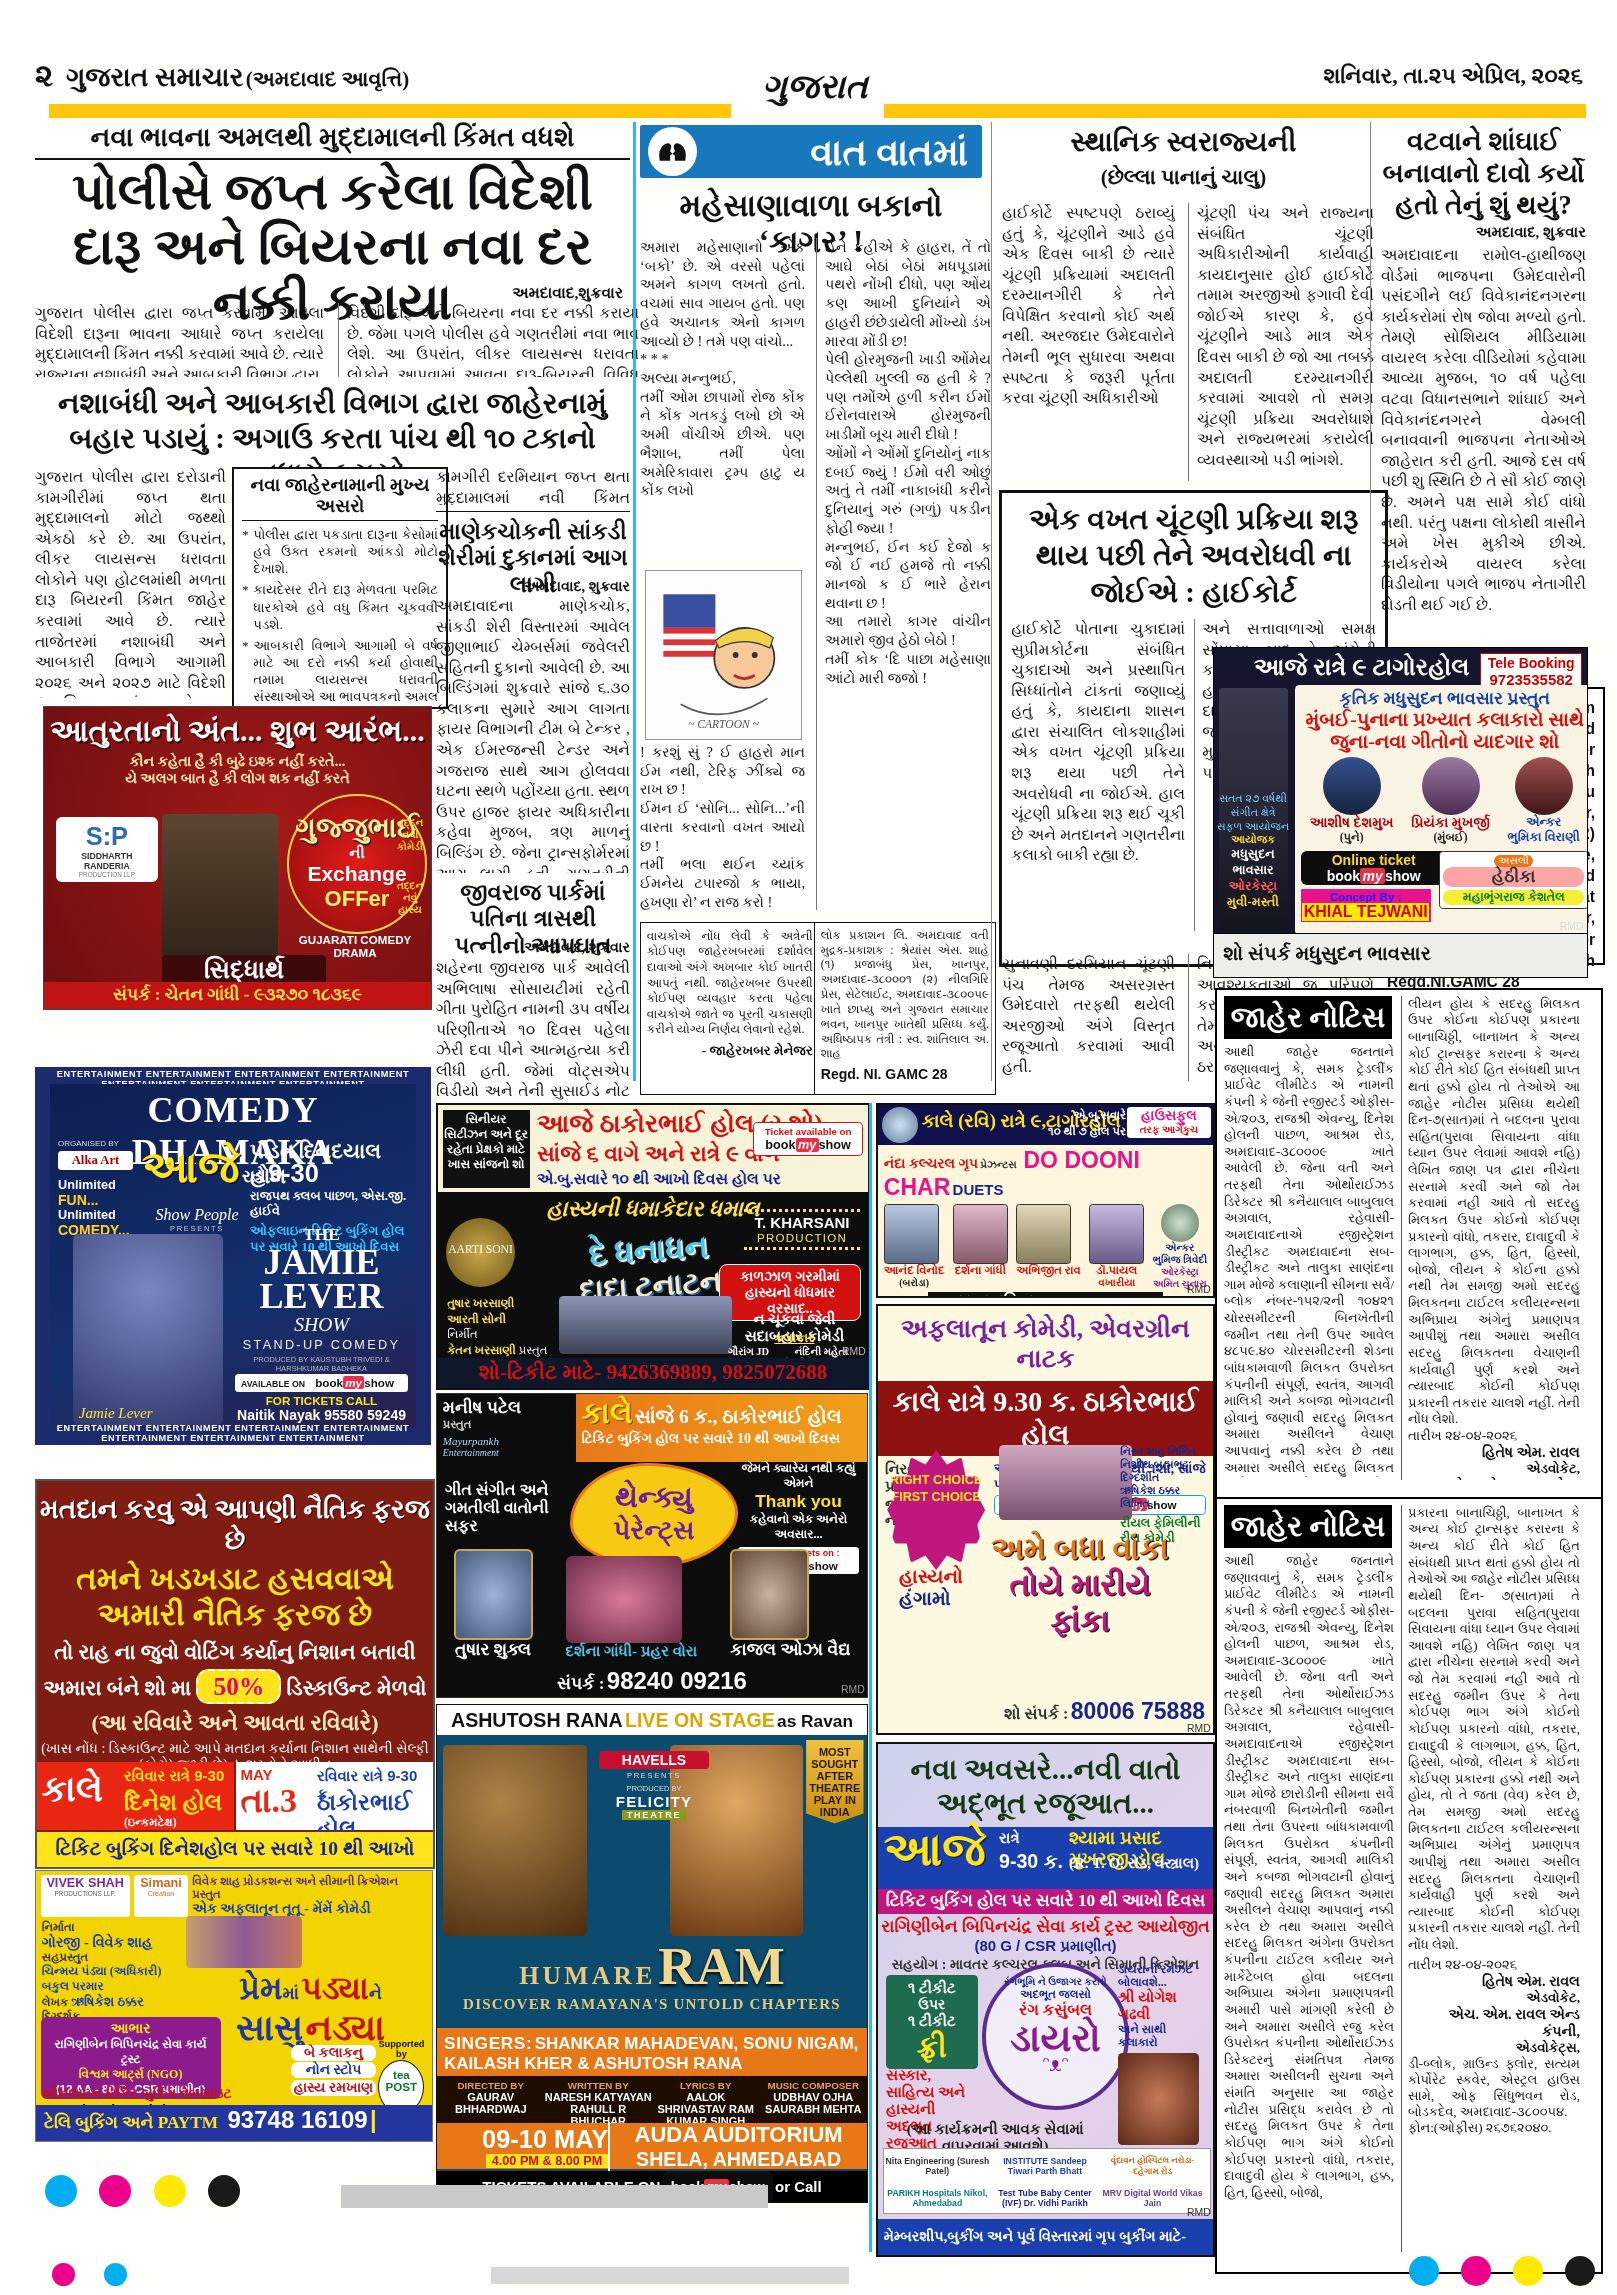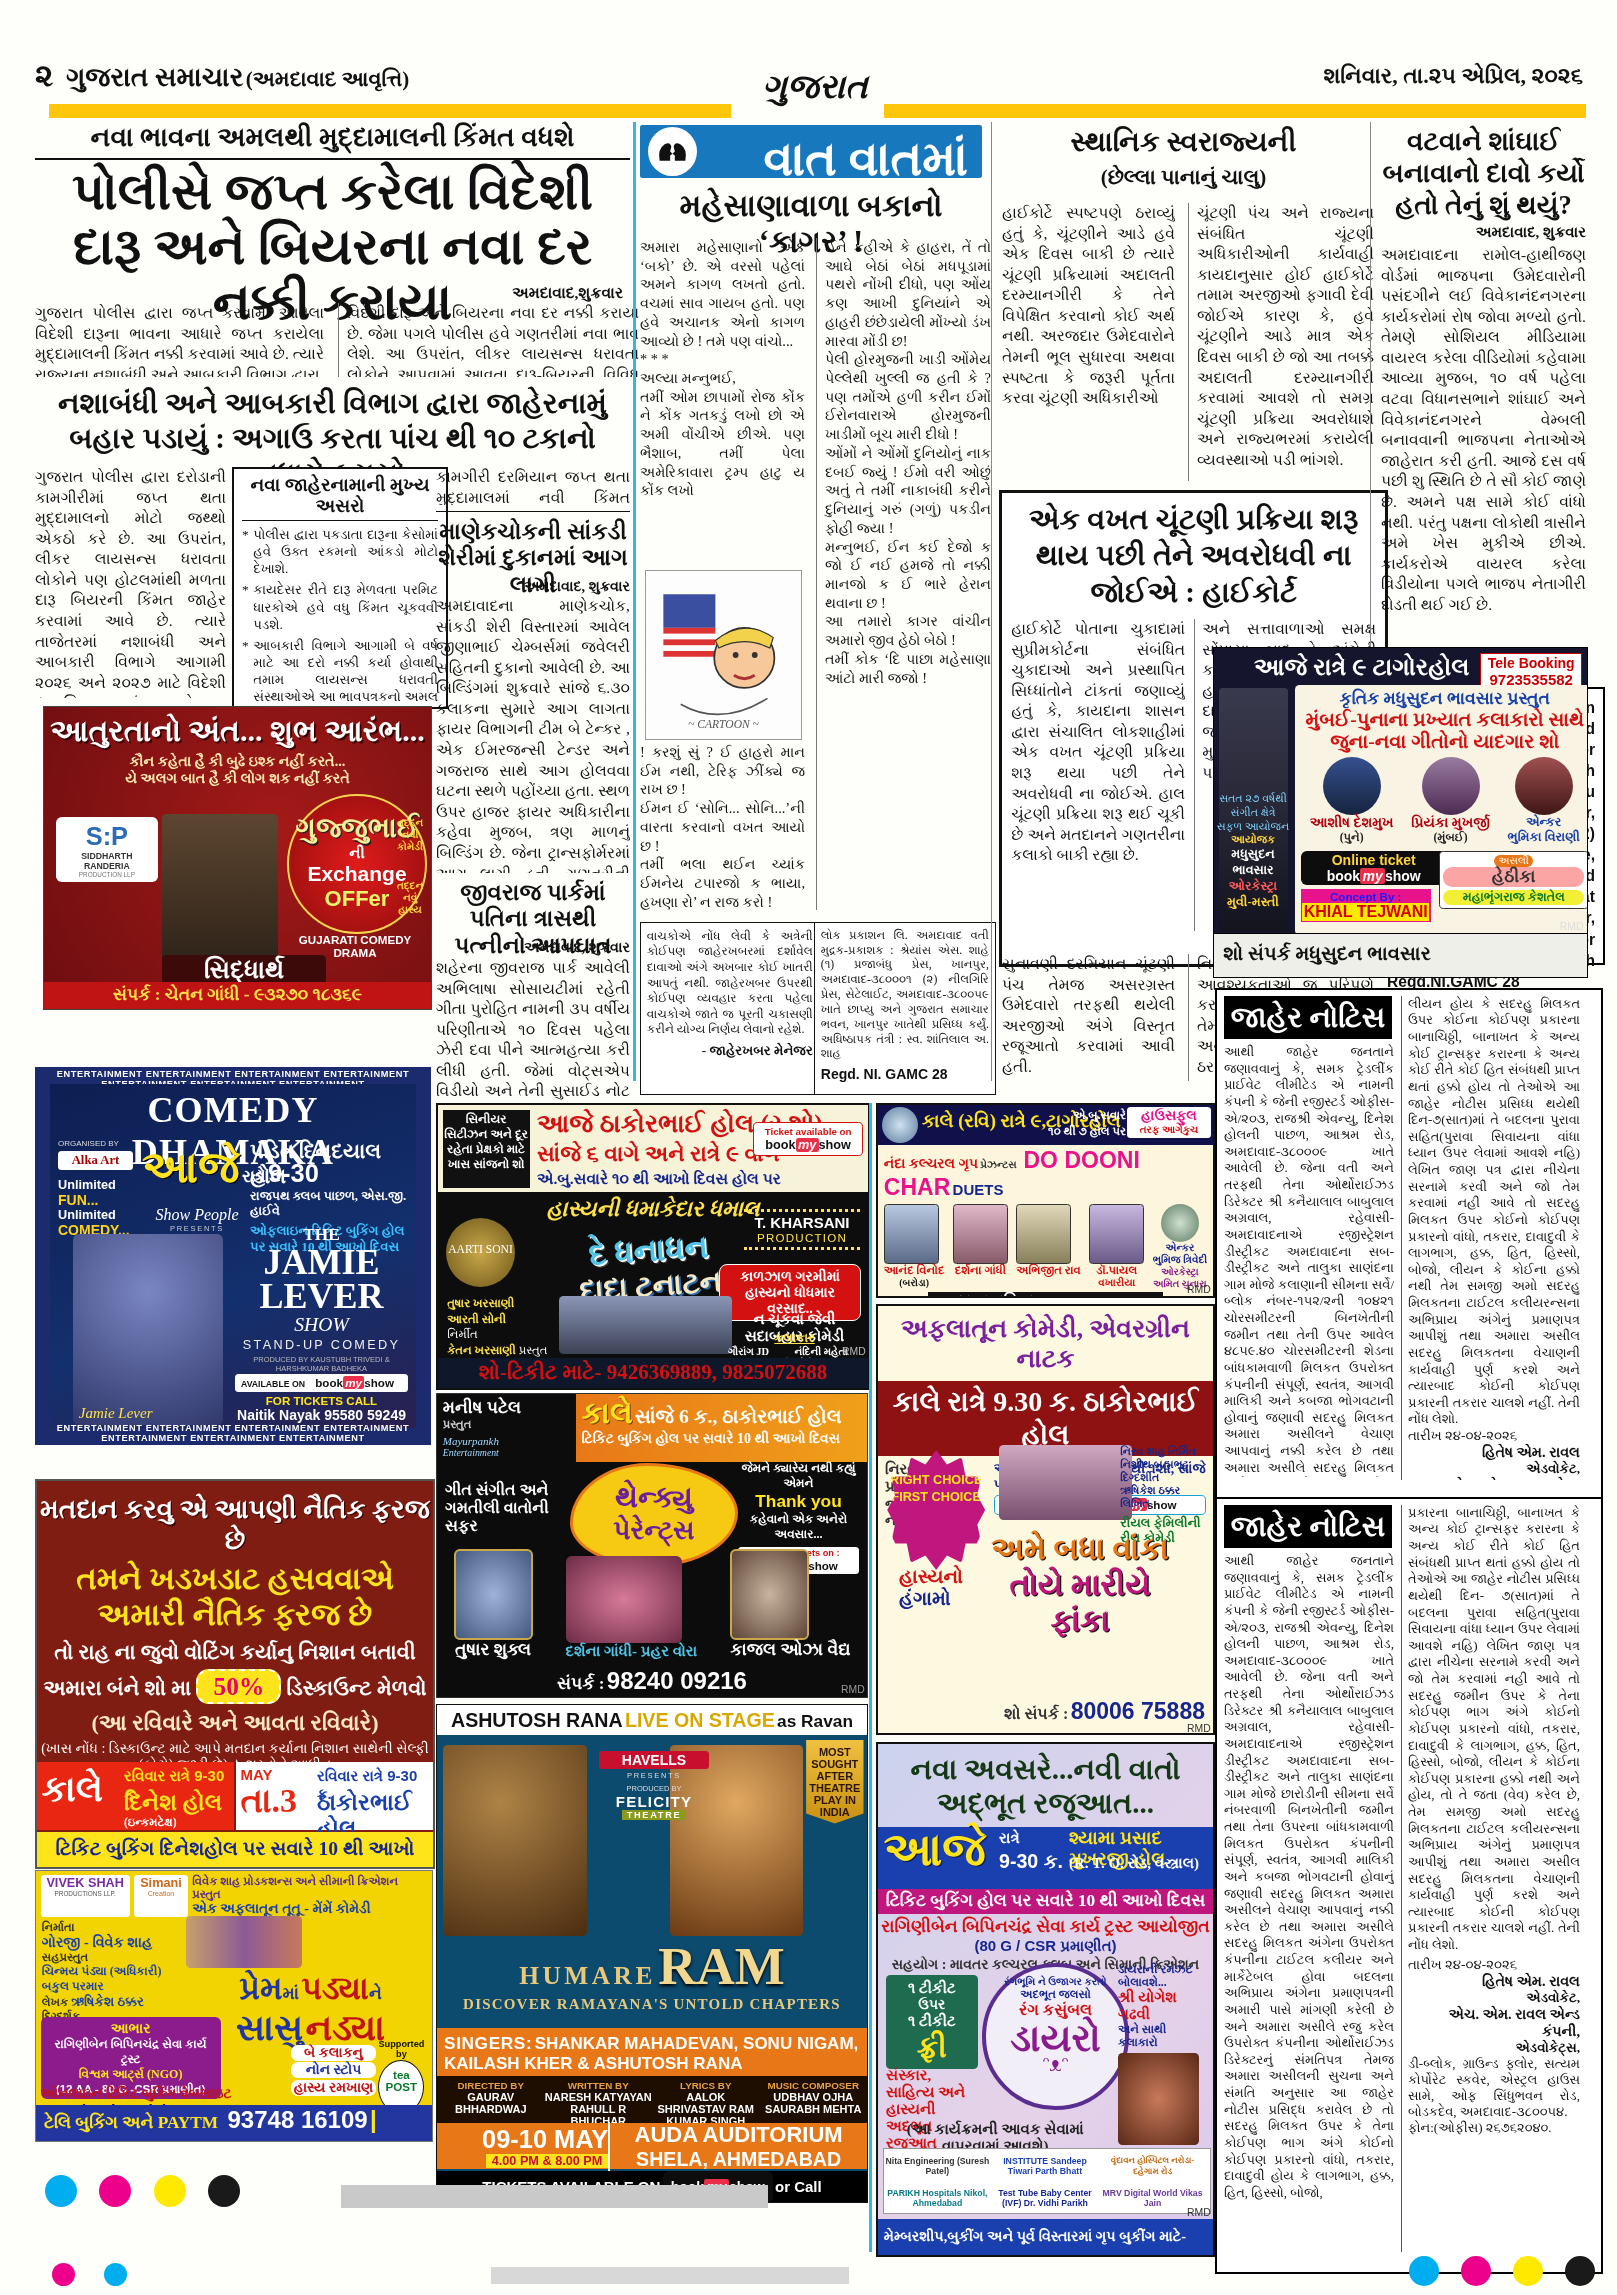--- a/index.html
+++ b/index.html
@@ -74,21 +74,21 @@
 
   <div class="abs cyanline" style="left:633px;top:122px;height:959px;"></div>
   <div class="abs" style="left:640px;top:125px;width:342px;height:53px;background:#1878be;border-radius:2.3px;">
     <span class="abs" style="left:8px;top:2.3px;width:49px;height:49px;background:#fff;border-radius:50%;">
       <svg viewBox="0 0 84 84" width="49" height="49">
           <circle cx="42" cy="42" r="40" fill="#fff"></circle>
           <path d="M20 58 q-4 -20 8 -28 q10 -6 12 4 l-2 8 l4 4 l-4 3 l0 9 z" fill="#111"></path>
           <path d="M64 58 q4 -20 -8 -28 q-10 -6 -12 4 l2 8 l-4 4 l4 3 l0 9 z" fill="#111"></path>
         </svg>
     </span>
-    <span class="abs b" style="right:14px;top:5.8px;font-size:48px;color:#fff;">વાત વાતમાં</span>
+    <span class="abs b" style="right:14px;top:5.8px;font-size:37px;color:#fff;">વાત વાતમાં</span>
   </div>
   <div class="abs ctr b" style="left:640px;top:188px;width:342px;font-size:31px;">મહેસાણાવાળા બકાનો ‘કાગર’ !</div>
 
   <div class="abs just pre" style="left:640px;top:238px;width:165px;height:323px;font-size:14.4px;line-height:1.3;overflow:hidden;">અમારા મહેસાણાનો એક ‘બકો’ છે. એ વરસો પહેલાં અમને કાગળ લખતો હતો. વચમાં સાવ ગાયબ હતો. પણ હવે અચાનક એનો કાગળ આવ્યો છે ! તમે પણ વાંચો...
 * * *
 અલ્યા મન્નુભઈ,
 તમીં ઓમ છાપામોં રોજ કોંક ને કોંક ગતકડું લખો છો એ અમી વોંચીએ છીએ. પણ ભૈશાબ, તમીં પેલા અમેરિકાવારા ટ્રમ્પ હાટુ ય કોંક લખો</div>
 
   <div class="abs" style="left:645px;top:570px;width:155px;height:168px;border:1.2px solid #999;background:#fdfdfd;">
     <svg viewBox="0 0 268 290" width="155" height="168">

